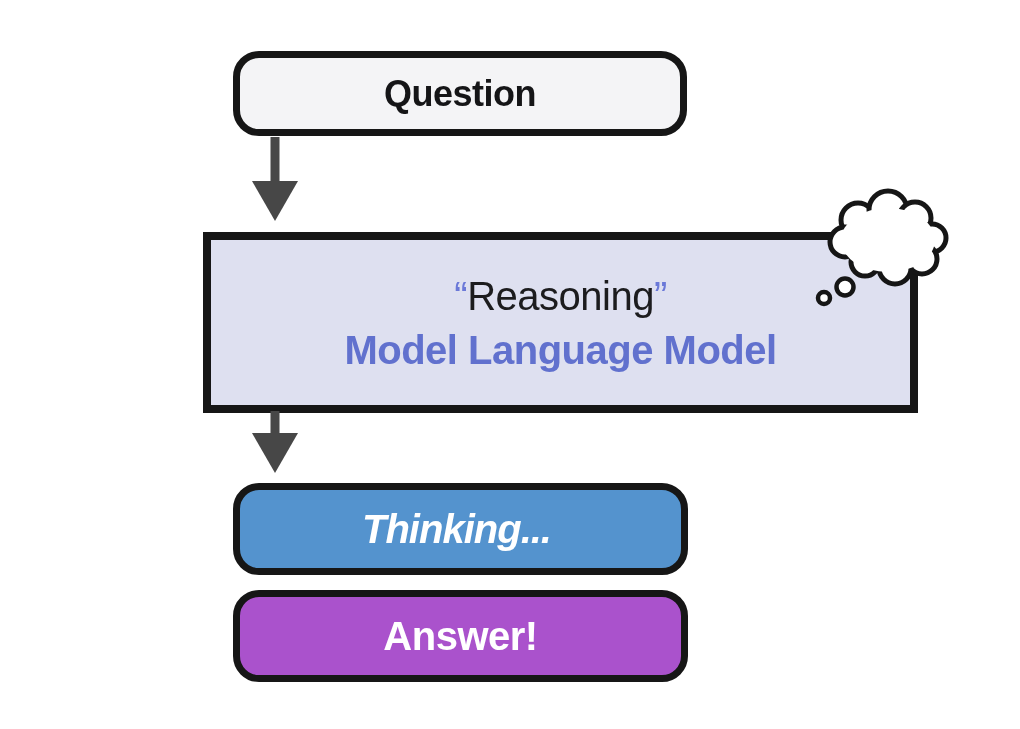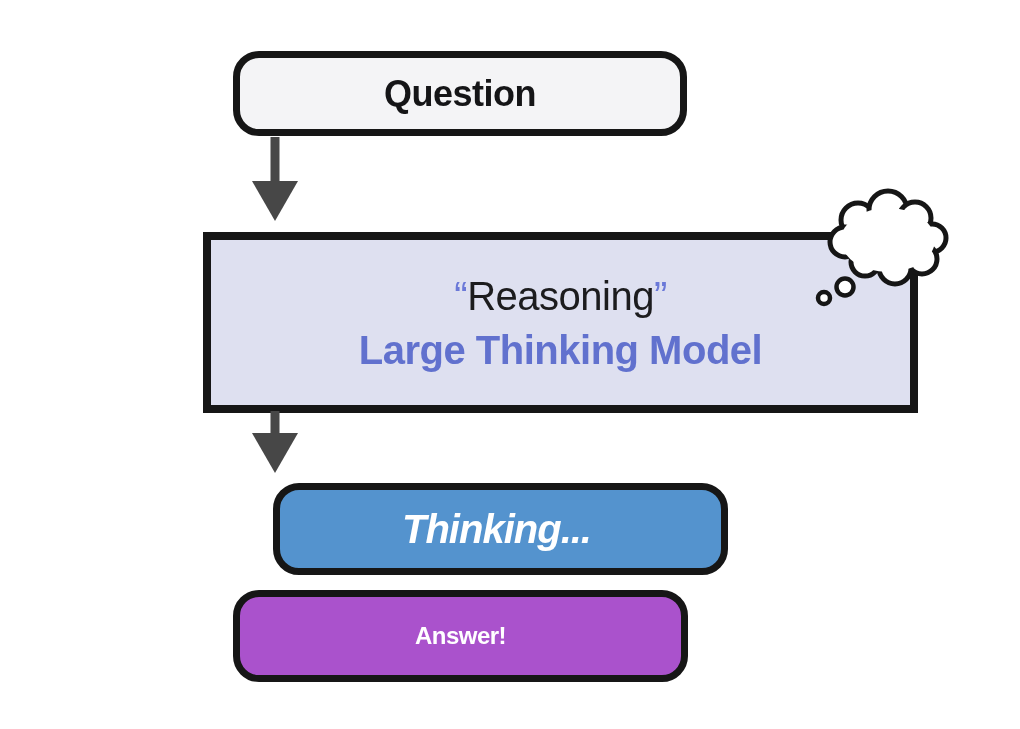--- a/index.html
+++ b/index.html
@@ -57,27 +57,26 @@
   .llm-line2{
     font-size:40px;font-weight:700;letter-spacing:-0.5px;
     color:var(--llm-line2);
   }
   .thinking{
     left:233px;top:483px;width:455px;height:92px;
     background:var(--thinking-fill);
     color:var(--flow-text);
     font-size:40px;font-weight:600;font-style:italic;letter-spacing:-1px;
     padding-right:8px;
-    margin-left:40px;
   }
   .answer{
     left:233px;top:590px;width:455px;height:92px;
     background:var(--answer-fill);
     color:var(--flow-text);
-    font-size:24px;font-weight:700;letter-spacing:-0.5px;
+    font-size:40px;font-weight:700;letter-spacing:-0.5px;
   }
   .arrow{position:absolute;}
   .arrow .shape{fill:var(--arrow);}
   .arrow1{left:252px;top:137px;}
   .arrow2{left:252px;top:411px;}
   .bubble{position:absolute;left:805px;top:188px;z-index:5;}
   .bubble .blob{fill:#ffffff;stroke:var(--box-border);stroke-width:5;}
   .bubble .inner{fill:#ffffff;stroke:none;}
   .bubble .dot{fill:#ffffff;stroke:var(--box-border);stroke-width:4.5;}
 </style>
@@ -90,21 +89,21 @@
     <span>Question</span>
   </div>
 
   <svg class="arrow arrow1" width="46" height="84" viewBox="0 0 46 84" aria-hidden="true">
     <rect class="shape" x="18.5" y="0" width="9" height="48"></rect>
     <polygon class="shape" points="0,44 46,44 23,84"></polygon>
   </svg>
 
   <div class="box llm">
     <div class="llm-line1"><span class="q">“</span><span>Reasoning</span><span class="q">”</span></div>
-    <div class="llm-line2">Large Thinking Model</div>
+    <div class="llm-line2">Model Language Model</div>
   </div>
 
   <svg class="bubble" width="150" height="130" viewBox="0 0 150 130" aria-hidden="true">
     <circle class="blob" cx="53" cy="32" r="17"></circle>
     <circle class="blob" cx="83" cy="22" r="19"></circle>
     <circle class="blob" cx="110" cy="30" r="16"></circle>
     <circle class="blob" cx="127" cy="50" r="14"></circle>
     <circle class="blob" cx="117" cy="71" r="15"></circle>
     <circle class="blob" cx="90" cy="80" r="16"></circle>
     <circle class="blob" cx="60" cy="74" r="14"></circle>

